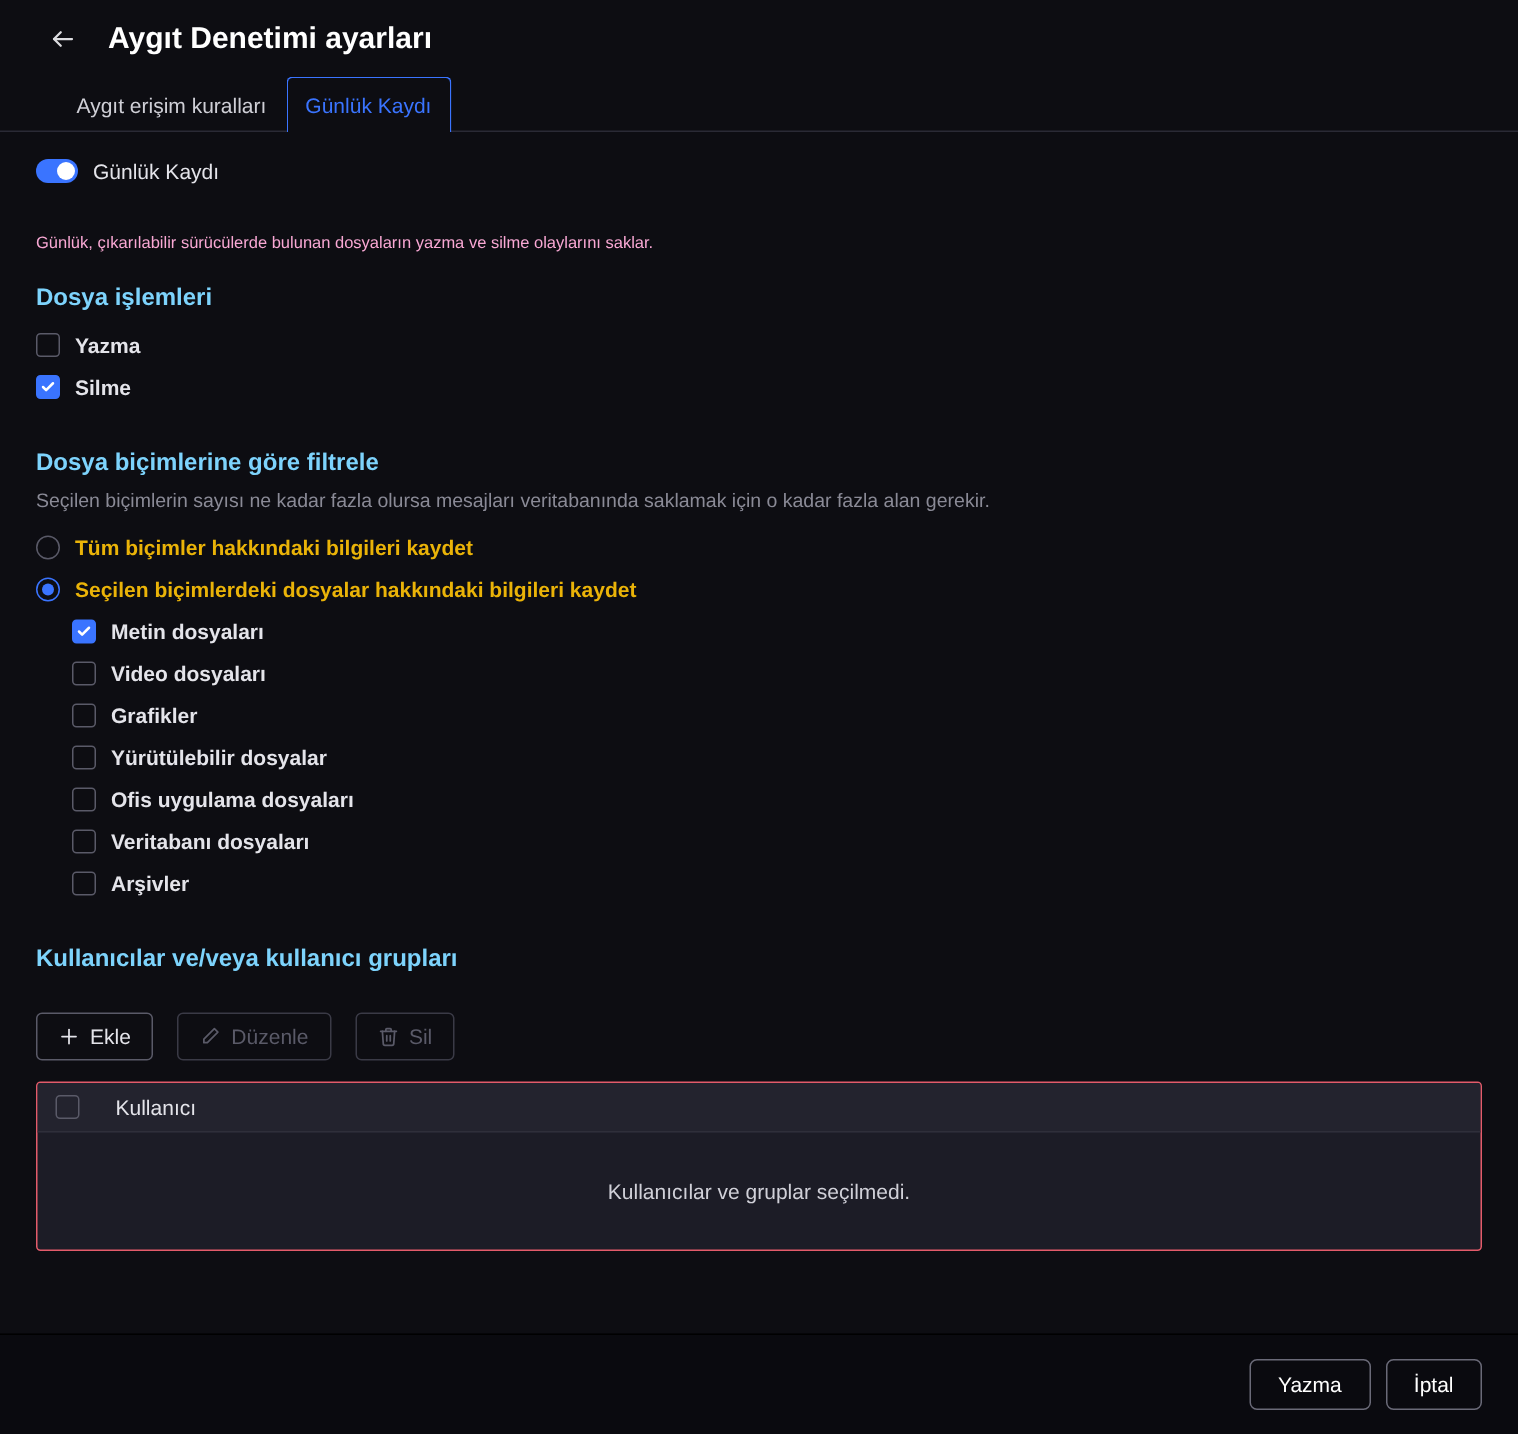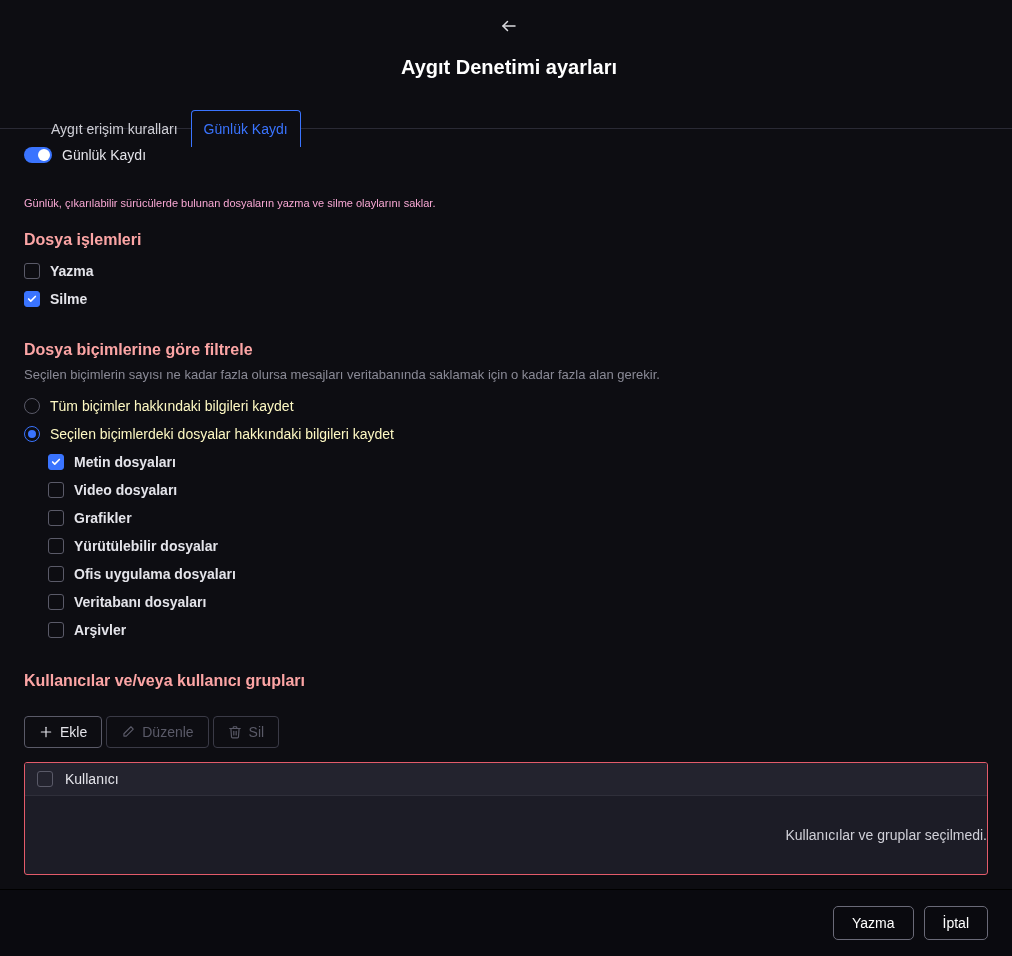--- a/index.html
+++ b/index.html
@@ -14,21 +14,20 @@
     flex-direction: column;
     overflow: hidden;
   }
 
   
   .header {
     display: flex;
     align-items: center;
     gap: 18px;
     padding: 14px 24px 12px 30px;
-    flex-direction: column;
   }
   .back-btn {
     display: flex;
     align-items: center;
     justify-content: center;
     width: 24px;
     height: 24px;
     cursor: pointer;
   }
   .back-btn svg { stroke: #dcdce0; }
@@ -45,21 +44,21 @@
     padding-left: 38px;
   }
   .tab {
     padding: 10px 12px 10px 12px;
     font-size: 14px;
     color: #cfcfd6;
     cursor: pointer;
     border: 1px solid transparent;
     border-bottom: none;
     position: relative;
-    top: 19px;
+    top: 1px;
     border-radius: 4px 4px 0 0;
   }
   .tab.active {
     color: #3a74ff;
     border-color: #3a74ff;
     background: #0d0d12;
   }
 
   
   .content {
@@ -98,21 +97,21 @@
     color: #f9a8d4;
     font-size: 11px;
     margin-bottom: 22px;
     margin-top: 34px;
   }
 
   
   .section-heading {
     font-size: 16px;
     font-weight: 600;
-    color: #fca5a5;
+    color: #7dd3fc;
     margin-bottom: 14px;
   }
   .section-sub {
     color: #8a8a96;
     font-size: 13px;
     margin-top: -6px;
     margin-bottom: 16px;
   }
 
   
@@ -161,33 +160,33 @@
     flex-shrink: 0;
   }
   .radio.checked { border-color: #3a74ff; }
   .radio.checked::after {
     content: "";
     width: 8px;
     height: 8px;
     border-radius: 50%;
     background: #3a74ff;
   }
-  .radio-label { color: #fef9c3; font-weight: 400; }
+  .radio-label { color: #eab308; font-weight: 700; }
 
   .indent {
     padding-left: 24px;
   }
 
   .spacer-lg { height: 22px; }
   .spacer-md { height: 12px; }
 
   
   .btn-row {
     display: flex;
-    gap: 4px;
+    gap: 16px;
     margin-bottom: 14px;
   }
   .btn {
     display: flex;
     align-items: center;
     gap: 7px;
     padding: 7px 14px;
     border: 1px solid #5a5a68;
     border-radius: 4px;
     background: transparent;
@@ -205,35 +204,35 @@
   
   .table-wrap {
     border: 1px solid #e35b6a;
     border-radius: 3px;
     background: #1c1c26;
     overflow: hidden;
   }
   .table-header {
     display: flex;
     align-items: center;
-    gap: 12px;
+    gap: 24px;
     padding: 8px 12px;
     background: #23232e;
     border-bottom: 1px solid #2f2f3a;
   }
   .table-header .chk { border-color: #5a5a68; }
   .table-header-label {
     color: #e4e4ea;
     font-weight: 500;
   }
   .table-body {
     height: 78px;
     display: flex;
     align-items: center;
-    justify-content: flex-end;
+    justify-content: center;
     color: #d0d0d8;
   }
 
   
   .footer {
     border-top: 1px solid #000000;
     background: #0a0a0f;
     padding: 16px 24px;
     display: flex;
     justify-content: flex-end;

